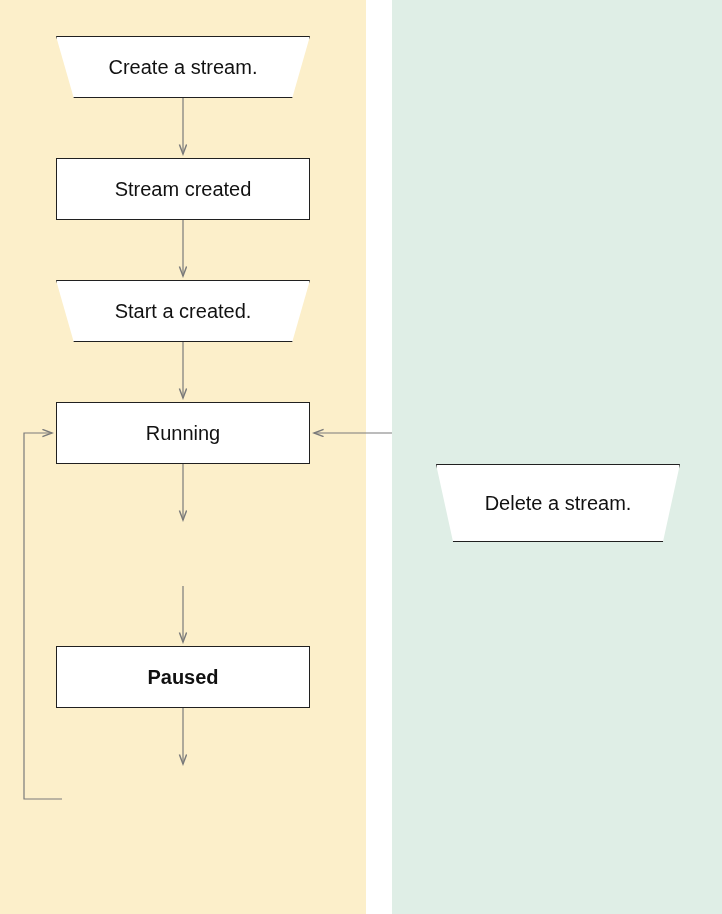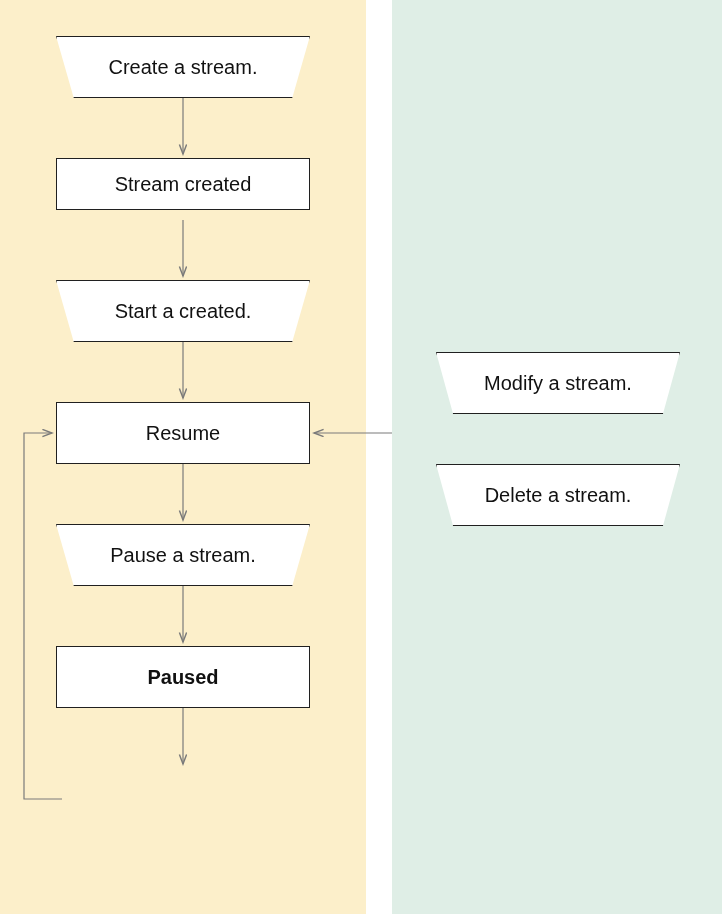--- a/index.html
+++ b/index.html
@@ -67,46 +67,40 @@
 
 <div class="canvas">
 
   <div class="col-left"></div>
   <div class="col-right"></div>
 
   <div class="node trap-down" style="left:56px; top:36px; width:254px; height:62px;">
     <span>Create a stream.</span>
   </div>
 
-  <div class="node" style="left:56px; top:158px; width:254px; height:52px;">
+  <div class="node" style="left:56px; top:158px; width:254px; height:62px;">
     <span>Stream created</span>
   </div>
 
   <div class="node trap-down" style="left:56px; top:280px; width:254px; height:62px;">
     <span>Start a created.</span>
   </div>
 
   <div class="node" style="left:56px; top:402px; width:254px; height:62px;">
-    <span>Resume</span>
+    <span>Running</span>
   </div>
 
-  <div class="node trap-down" style="left:56px; top:524px; width:254px; height:62px;">
-    <span>Pause a stream.</span>
-  </div>
 
   <div class="node" style="left:56px; top:646px; width:254px; height:62px;font-weight:bold;">
     <span>Paused</span>
   </div>
 
 
-  <div class="node trap-down" style="left:436px; top:352px; width:244px; height:62px;">
-    <span>Modify a stream.</span>
-  </div>
 
-  <div class="node trap-down" style="left:436px; top:464px; width:244px; height:62px;">
+  <div class="node trap-down" style="left:436px; top:464px; width:244px; height:78px;">
     <span>Delete a stream.</span>
   </div>
 
   <svg class="arrows">
     <defs>
       <marker id="ah" markerWidth="10" markerHeight="10" refX="8" refY="3" orient="auto" markerUnits="strokeWidth">
         <path d="M0,0 L8,3 L0,6" fill="none" stroke="#7a7a7a" stroke-width="1.2"></path>
       </marker>
     </defs>
 

